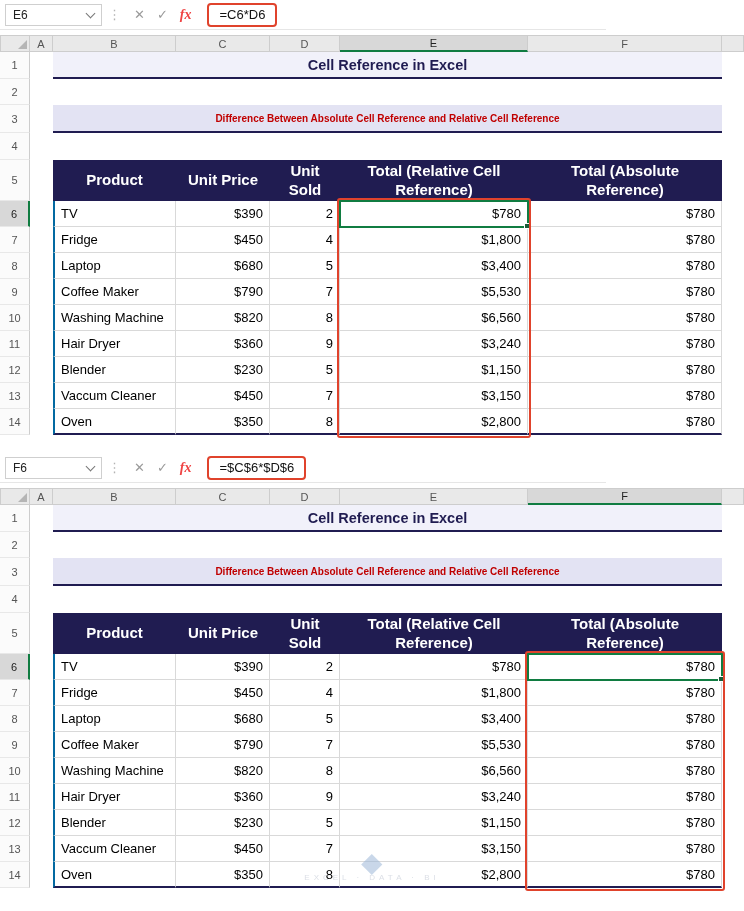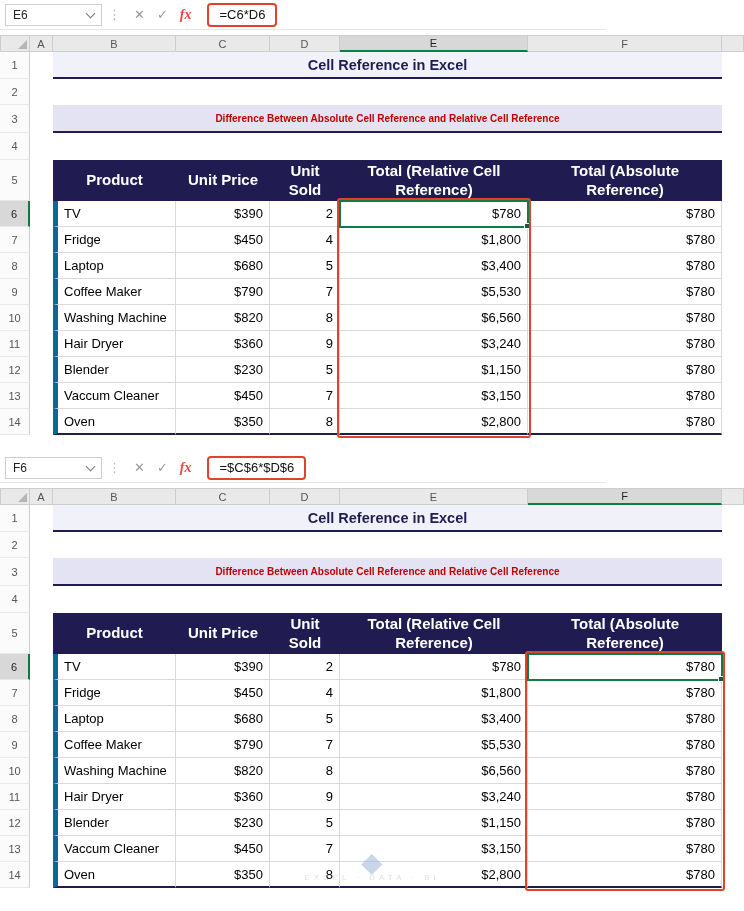--- a/index.html
+++ b/index.html
@@ -25,21 +25,21 @@
   .chc.corner{position:relative}
   .tri{position:absolute;right:2px;bottom:2px;width:0;height:0;border-left:9px solid transparent;border-bottom:9px solid #B5B5B5;display:block}
   .grow{display:flex}
   .gut{flex-shrink:0;width:30px;background:#FBFBFB;border-right:1px solid #CDCDCD;border-bottom:1px solid #E8E8E8;font-size:11px;color:#555;display:flex;align-items:center;justify-content:center}
   .gut.active{background:#D8D8D8;border-right:2px solid var(--green);color:#222}
   .cell{flex-shrink:0;display:flex;align-items:center;font-size:13px;color:#000;padding:0 6px;overflow:hidden;white-space:nowrap}
   .merged.title{justify-content:center;font-weight:bold;font-size:14.5px;color:var(--navy);background:var(--title-bg);border-bottom:2px solid var(--navy)}
   .merged.subtitle{justify-content:center;font-weight:bold;font-size:10px;color:var(--red);background:var(--lavender);border-bottom:2px solid var(--navy)}
   .th{background:var(--navy);color:#fff;font-weight:bold;font-size:15px;justify-content:center;text-align:center;line-height:1.25;padding:0 9px;white-space:normal}
   .td{border-right:1px solid #D9D9D9;border-bottom:1px solid #D9D9D9}
-  .td.firstcol{border-left:5px solid #0369a1}
+  .td.firstcol{border-left:2px solid #0369a1}
   .td.lastrow{border-bottom:2px solid var(--navy)}
   .num{justify-content:flex-end}
 
   
   .overlay{position:absolute;pointer-events:none}
   .active-cell{border:2px solid var(--green);z-index:3;background:transparent}
   .fill-handle{position:absolute;width:6px;height:6px;background:#1a5c38;border:1px solid #fff;z-index:4}
   .annot-rect{border:2px solid var(--annot);border-radius:3px;z-index:5}
 
   

